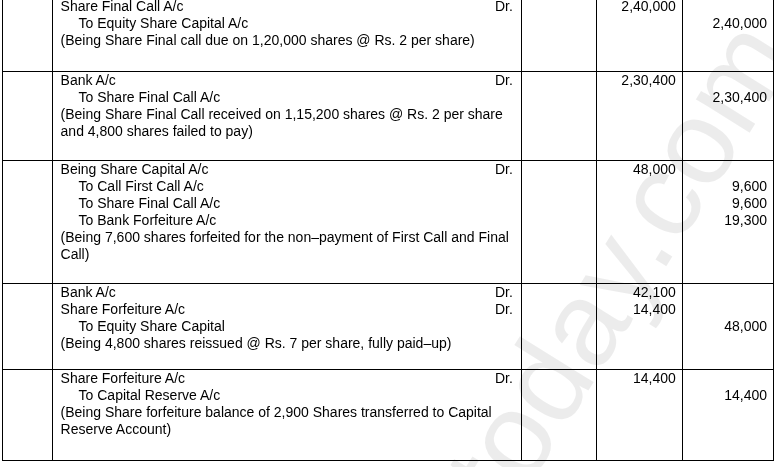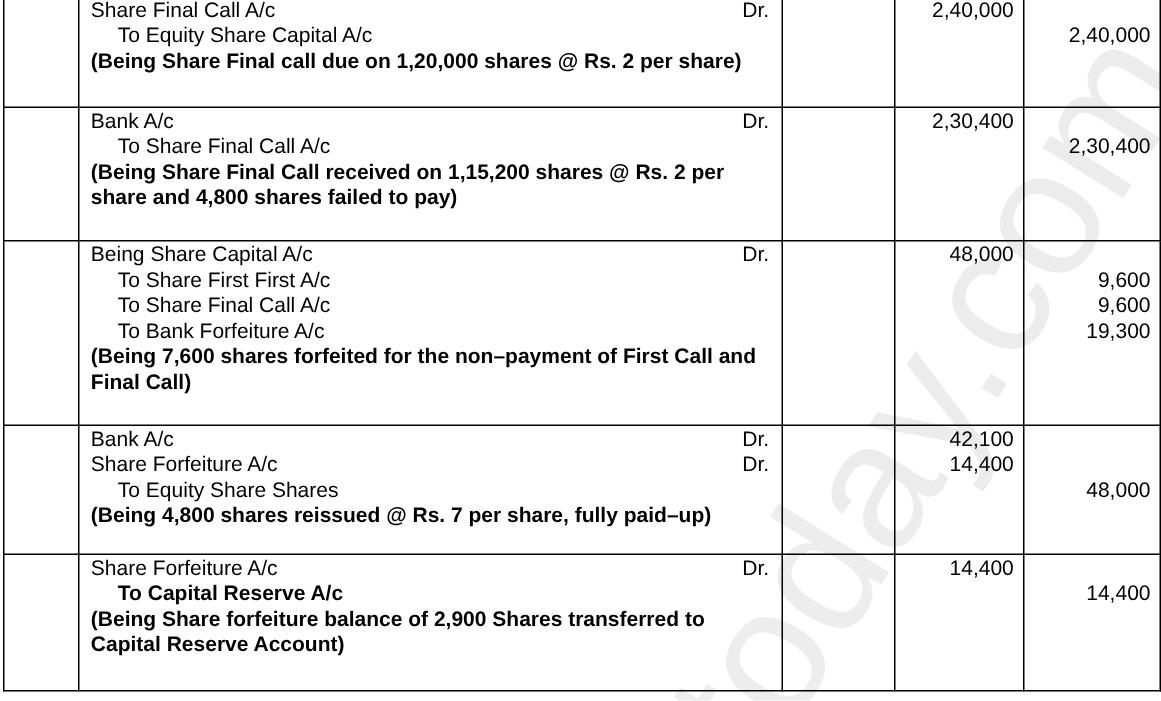--- a/index.html
+++ b/index.html
@@ -8,21 +8,21 @@
   .journal { position:absolute; left:2px; top:-2px; border-collapse:collapse; table-layout:fixed; }
   .journal td { border:1.5px solid #000; vertical-align:top; padding:0; line-height:17px; }
   .journal tr:first-child td { border-top:none; }
   .c-date { width:50px; }
   .c-part { width:460px; padding-left:8px !important; padding-right:8px !important; position:relative; }
   .c-lf { width:76px; }
   .c-dr { width:80px; text-align:right; padding-right:6px !important; }
   .c-cr { width:85px; text-align:right; padding-right:6px !important; }
   .line { display:block; height:17px; white-space:nowrap; }
   .indent { padding-left:18px; }
-  .narr { white-space:normal; display:block; line-height:17px;font-weight:bold; }
+  .narr { white-space:normal; display:block; line-height:17px; }
   .dr-tag { position:absolute; right:8px; }
   .wm { position:absolute; left:300px; top:220px; font-size:120px; color:#000;
         opacity:0.07; transform:rotate(-58deg); transform-origin:center;
         white-space:nowrap; pointer-events:none; font-family:"Liberation Sans", sans-serif; }
 </style>
 </head>
 <body>
 
 <div class="wm">stoday.com</div>
 
@@ -62,21 +62,21 @@
         <td class="c-cr">
           <span class="line"></span>
           <span class="line">2,30,400</span>
         </td>
       </tr>
       <tr style="height: 123px;">
         <td class="c-date"></td>
         <td class="c-part">
           <span class="line" style="position: relative;">Being Share Capital A/c</span>
           <span class="dr-tag" style="top: 0px;">Dr.</span>
-          <span class="line indent" style="position: relative;">To Share First First A/c</span>
+          <span class="line indent" style="position: relative;">To Call First Call A/c</span>
           <span class="line indent" style="position: relative;">To Share Final Call A/c</span>
           <span class="line indent" style="position: relative;">To Bank Forfeiture A/c</span>
           <span class="narr">(Being 7,600 shares forfeited for the non–payment of First Call and Final Call)</span>
         </td>
         <td class="c-lf"></td>
         <td class="c-dr">
           <span class="line">48,000</span>
           <span class="line"></span>
           <span class="line"></span>
           <span class="line"></span>
@@ -88,41 +88,41 @@
           <span class="line">19,300</span>
         </td>
       </tr>
       <tr style="height: 86px;">
         <td class="c-date"></td>
         <td class="c-part">
           <span class="line" style="position: relative;">Bank A/c</span>
           <span class="dr-tag" style="top: 0px;">Dr.</span>
           <span class="line" style="position: relative;">Share Forfeiture A/c</span>
           <span class="dr-tag" style="top: 17px;">Dr.</span>
-          <span class="line indent" style="position: relative;">To  Equity Share Shares</span>
+          <span class="line indent" style="position: relative;">To  Equity Share Capital</span>
           <span class="narr">(Being 4,800 shares reissued @ Rs. 7 per share, fully paid–up)</span>
         </td>
         <td class="c-lf"></td>
         <td class="c-dr">
           <span class="line">42,100</span>
           <span class="line">14,400</span>
           <span class="line"></span>
         </td>
         <td class="c-cr">
           <span class="line"></span>
           <span class="line"></span>
           <span class="line">48,000</span>
         </td>
       </tr>
       <tr style="height: 91px;">
         <td class="c-date"></td>
         <td class="c-part">
           <span class="line" style="position: relative;">Share Forfeiture A/c</span>
           <span class="dr-tag" style="top: 0px;">Dr.</span>
-          <span class="line indent" style="position: relative; font-weight: bold;">To Capital Reserve A/c</span>
+          <span class="line indent" style="position: relative;">To Capital Reserve A/c</span>
           <span class="narr">(Being Share forfeiture balance of 2,900 Shares transferred to Capital Reserve Account)</span>
         </td>
         <td class="c-lf"></td>
         <td class="c-dr">
           <span class="line">14,400</span>
           <span class="line"></span>
         </td>
         <td class="c-cr">
           <span class="line"></span>
           <span class="line">14,400</span>

